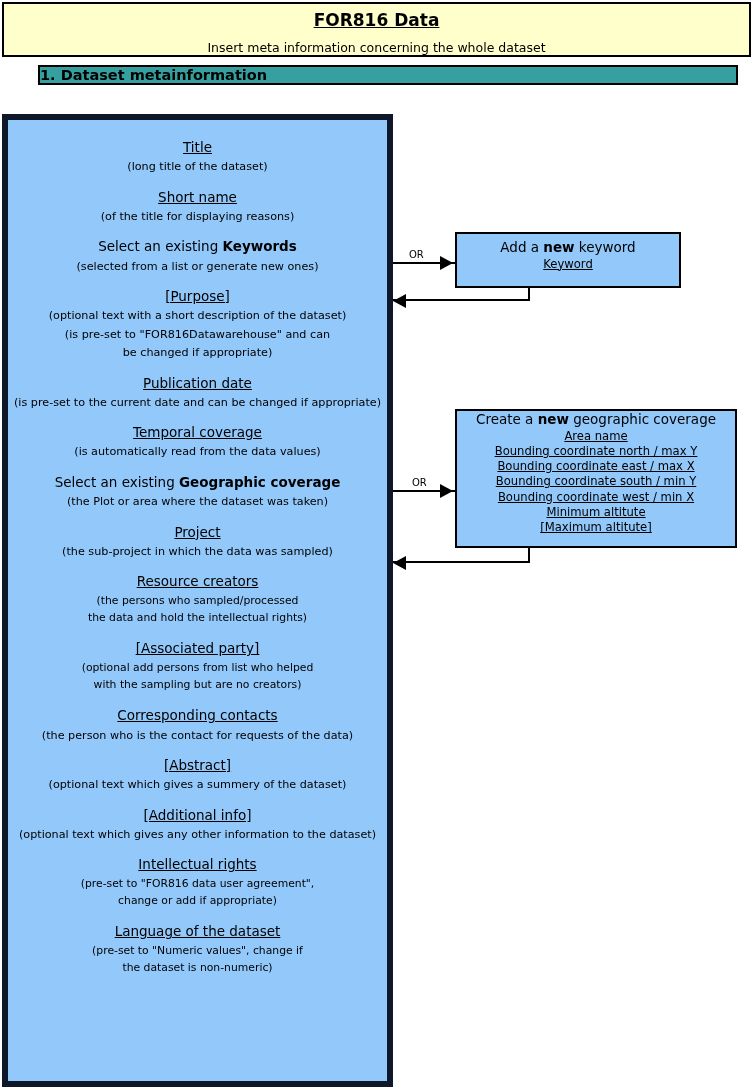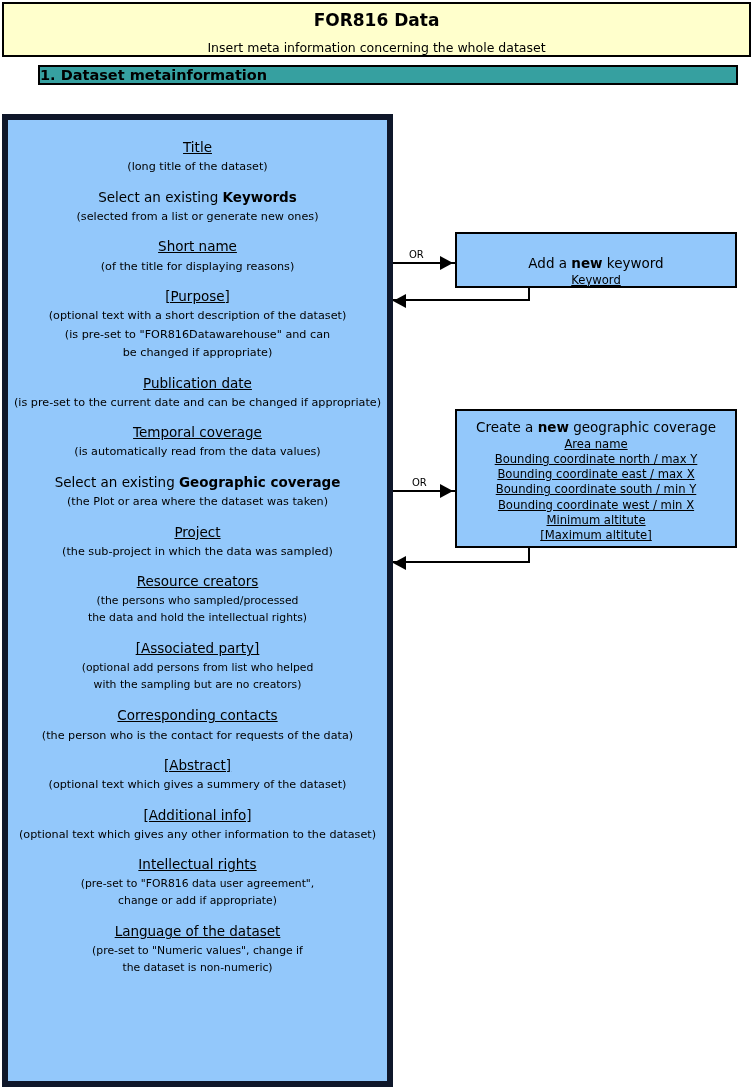--- a/index.html
+++ b/index.html
@@ -26,20 +26,21 @@
     background: #ffffcc;
     border: 2px solid #000000;
     box-sizing: border-box;
     text-align: center;
   }
   #header-title {
     font-size: 17px;
     font-weight: bold;
     margin-top: 6px;
     letter-spacing: 0px;
+    text-decoration: underline;
   }
   #header-subtitle {
     font-size: 12.5px;
     margin-top: 10px;
   }
 
   
   #section-bar {
     position: absolute;
     left: 38px;
@@ -90,30 +91,29 @@
   .side-box {
     position: absolute;
     background: #93c8fb;
     border: 2px solid #000000;
     box-sizing: border-box;
     text-align: center;
   }
   #keyword-box {
     left: 455px;
     top: 232px;
-    width: 282px;
+    width: 226px;
     height: 56px;
-    padding-top: 21px;
+    padding-top: 5px;
   }
   #geo-box {
     left: 455px;
     top: 409px;
     width: 282px;
     height: 139px;
-    padding-top: 8px;
   }
   .box-heading {
     font-size: 13.5px;
     line-height: 1.3;
   }
   .box-heading b { font-weight: bold; }
   .box-field {
     font-size: 11.6px;
     text-decoration: underline;
     line-height: 1.32;
@@ -159,27 +159,27 @@
 </div>
 
 <div id="main-panel">
 
   <div class="field-group">
     <div class="field-title">Title</div>
     <div class="field-desc">(long title of the dataset)</div>
   </div>
 
   <div class="field-group">
+    <div class="field-title">Short name</div>
+    <div class="field-desc">(of the title for displaying reasons)</div>
+  </div>
+
+  <div class="field-group">
     <div class="field-title bold-lead"><span>Select  an existing </span><b>Keywords</b></div>
     <div class="field-desc">(selected from a list or generate new ones)</div>
-  </div>
-
-  <div class="field-group">
-    <div class="field-title">Short name</div>
-    <div class="field-desc">(of the title for displaying reasons)</div>
   </div>
 
   <div class="field-group">
     <div class="field-title">[Purpose]</div>
     <div class="field-desc">(optional text with a short description of the dataset)</div>
   </div>
 
   <div class="field-group">
     <div class="field-desc">(is pre-set to "FOR816Datawarehouse" and can</div>
     <div class="field-desc">be changed if appropriate)</div>

